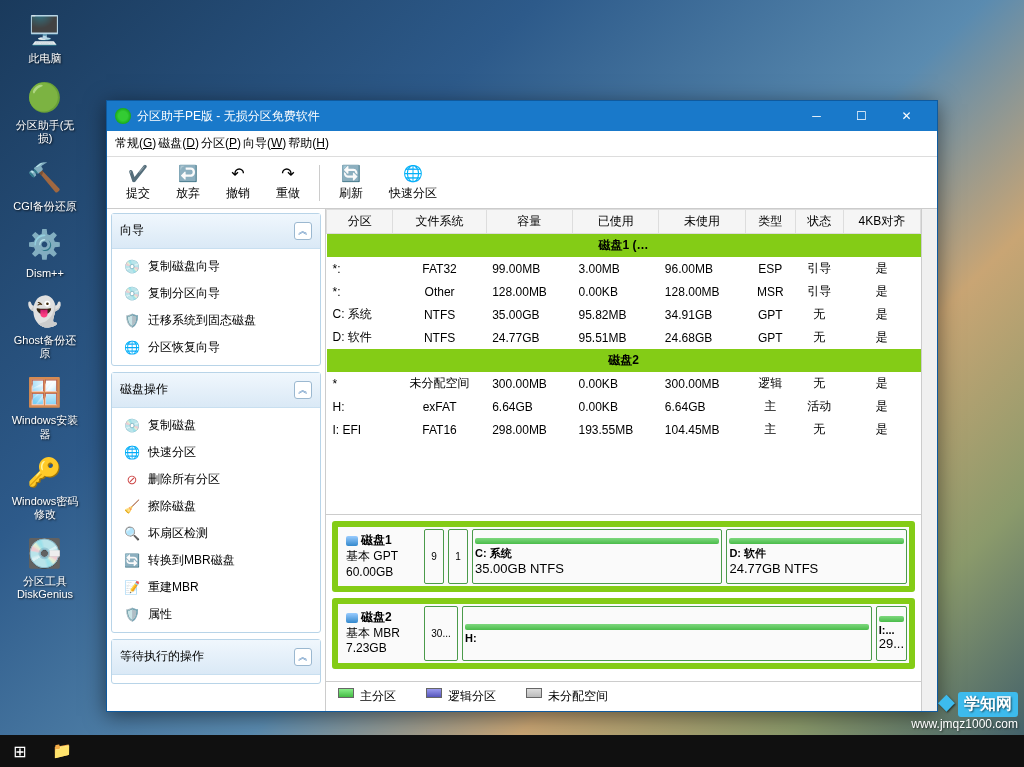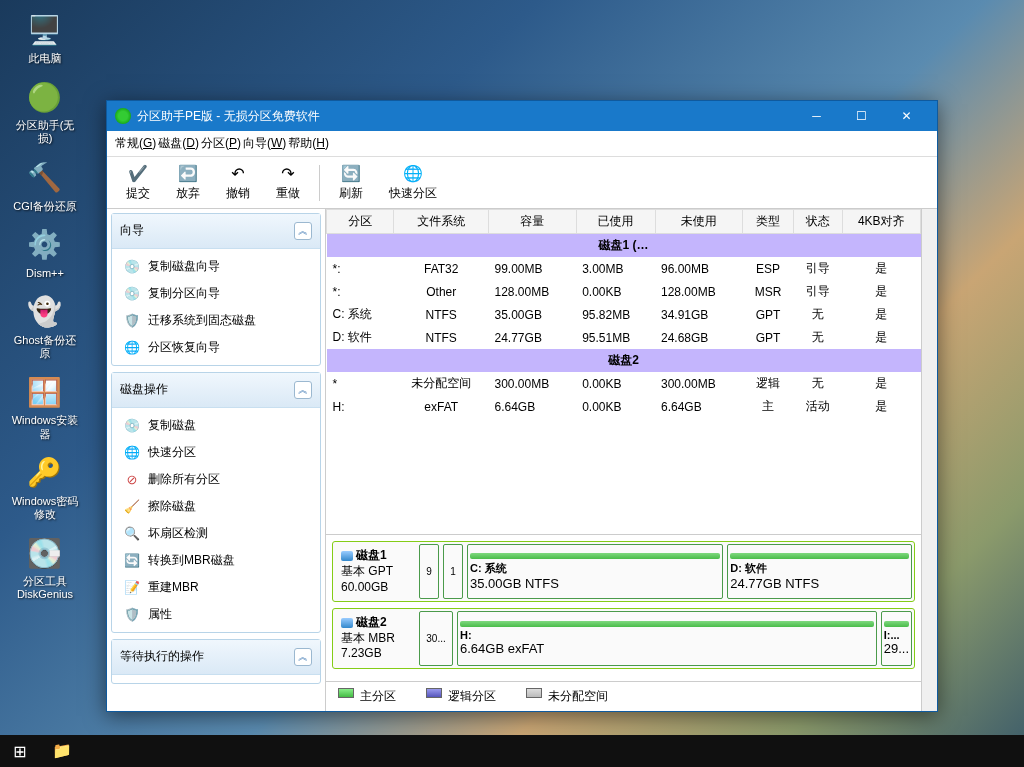--- a/index.html
+++ b/index.html
@@ -30,23 +30,23 @@
 .panel-body{padding:4px 0}
 .panel-item{padding:5px 12px;display:flex;align-items:center;gap:8px;cursor:pointer}
 .panel-item-icon{width:16px;height:16px;display:flex;align-items:center;justify-content:center;font-size:13px}
 .main{flex:1;display:flex;flex-direction:column;overflow:hidden}
 .table-wrap{overflow:auto}
 .ptable{width:100%;border-collapse:collapse}
 .ptable th{background:#f5f5f5;border:1px solid #ddd;padding:3px 6px;font-weight:normal;text-align:center;font-size:12px;white-space:nowrap}
 .ptable td{padding:3px 6px;text-align:center;font-size:12px;white-space:nowrap}
 .ptable .left{text-align:left}
 .ptable .right{text-align:left}
-.disk-hdr{background:#c4b5fd;font-weight:bold;text-align:left;padding:4px 6px}
+.disk-hdr{background:#84cc16;font-weight:bold;text-align:left;padding:4px 6px}
 .diskmap-area{padding:6px;border-top:1px solid #ccc}
-.diskmap{display:flex;gap:4px;margin-bottom:6px;border:1px solid #84cc16;padding:2px;border-radius:3px;background:#fafafa}
+.diskmap{display:flex;gap:4px;margin-bottom:6px;border:6px solid #84cc16;padding:2px;border-radius:3px;background:#fafafa}
 .disk-label{width:80px;padding:4px 6px;display:flex;flex-direction:column;justify-content:center;font-size:11px;line-height:1.3}
 .disk-label .dname{font-weight:bold}
 .disk-label .dicon-small{display:inline-block;width:12px;height:10px;background:linear-gradient(#9cf,#38c);border-radius:2px;margin-right:3px;vertical-align:middle}
 .part-block{border:1px solid #4a9a4a;border-radius:2px;padding:2px;display:flex;flex-direction:column;justify-content:center}
 .part-block.small{width:20px;align-items:center;font-size:10px}
 .part-block .pbar{height:6px;background:linear-gradient(#7ed87e,#4abc4a);border-radius:2px;margin-bottom:2px}
 .part-block .pname{font-weight:bold;font-size:11px}
 .part-block .pinfo{font-size:13px}
 .legend{display:flex;gap:30px;padding:6px 12px;border-top:1px solid #ccc;align-items:center}
 .legend-item{display:flex;align-items:flex-start;gap:6px;font-size:11px}
@@ -299,20 +299,30 @@
                 <tr>
                   <td class="left">H:</td>
                   <td>exFAT</td>
                   <td class="right">6.64GB</td>
                   <td class="right">0.00KB</td>
                   <td class="right">6.64GB</td>
                   <td>主</td>
                   <td>活动</td>
                   <td>是</td>
                 </tr>
+                <tr>
+                  <td class="left">I: EFI</td>
+                  <td>FAT16</td>
+                  <td class="right">298.00MB</td>
+                  <td class="right">193.55MB</td>
+                  <td class="right">104.45MB</td>
+                  <td>主</td>
+                  <td>无</td>
+                  <td>是</td>
+                </tr>
               </tbody>
           </table>
         </div>
 
         <div class="diskmap-area" id="diskmaps">
             <div class="diskmap">
               <div class="disk-label">
                 <div class="dname"><span class="dicon-small"></span>磁盘1</div>
                 <div>基本 GPT</div>
                 <div>60.00GB</div>
@@ -333,21 +343,20 @@
             <div class="diskmap">
               <div class="disk-label">
                 <div class="dname"><span class="dicon-small"></span>磁盘2</div>
                 <div>基本 MBR</div>
                 <div>7.23GB</div>
               </div>
               <div class="part-block small" style="width: 34px;">30...</div>
               <div class="part-block" style="flex: 66 1 0%;">
                 <div class="pbar"></div>
                 <div class="pname">H:</div>
-                <div class="pinfo">6.64GB exFAT</div>
               </div>
               <div class="part-block" style="flex: 4 1 0%;">
                 <div class="pbar"></div>
                 <div class="pname">I:...</div>
                 <div class="pinfo">29...</div>
               </div>
             </div>
           </div>
 
         <div class="legend" id="legend">
@@ -362,18 +371,23 @@
             <div class="legend-item">
               <span class="legend-sw una"></span>
               <span>未分配空间</span>
             </div>
           </div>
       </div>
       <div class="scrollbar-stub"></div>
     </div>
   </div>
 
+  <div class="watermark">
+    <span style="color:#3dbbed;font-size:22px">◆</span>
+    <span class="watermark-logo">学知网</span><br>
+    <span>www.jmqz1000.com</span>
+  </div>
 
   <div class="taskbar">
     <div class="start-btn">⊞</div>
     <div class="task-icon" style="color:#ffb83d">📁</div>
   </div>
 </div>
 
 </body></html>

